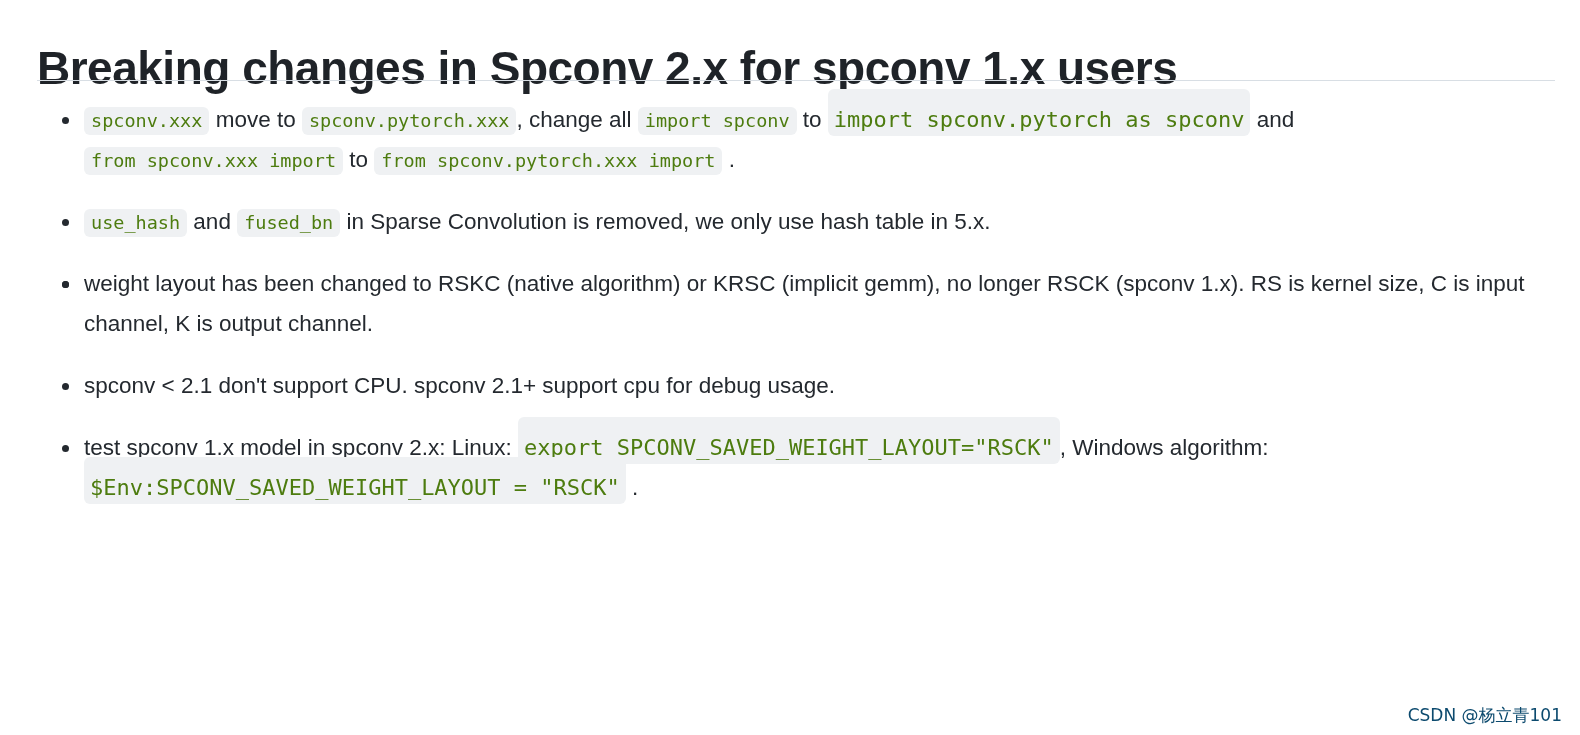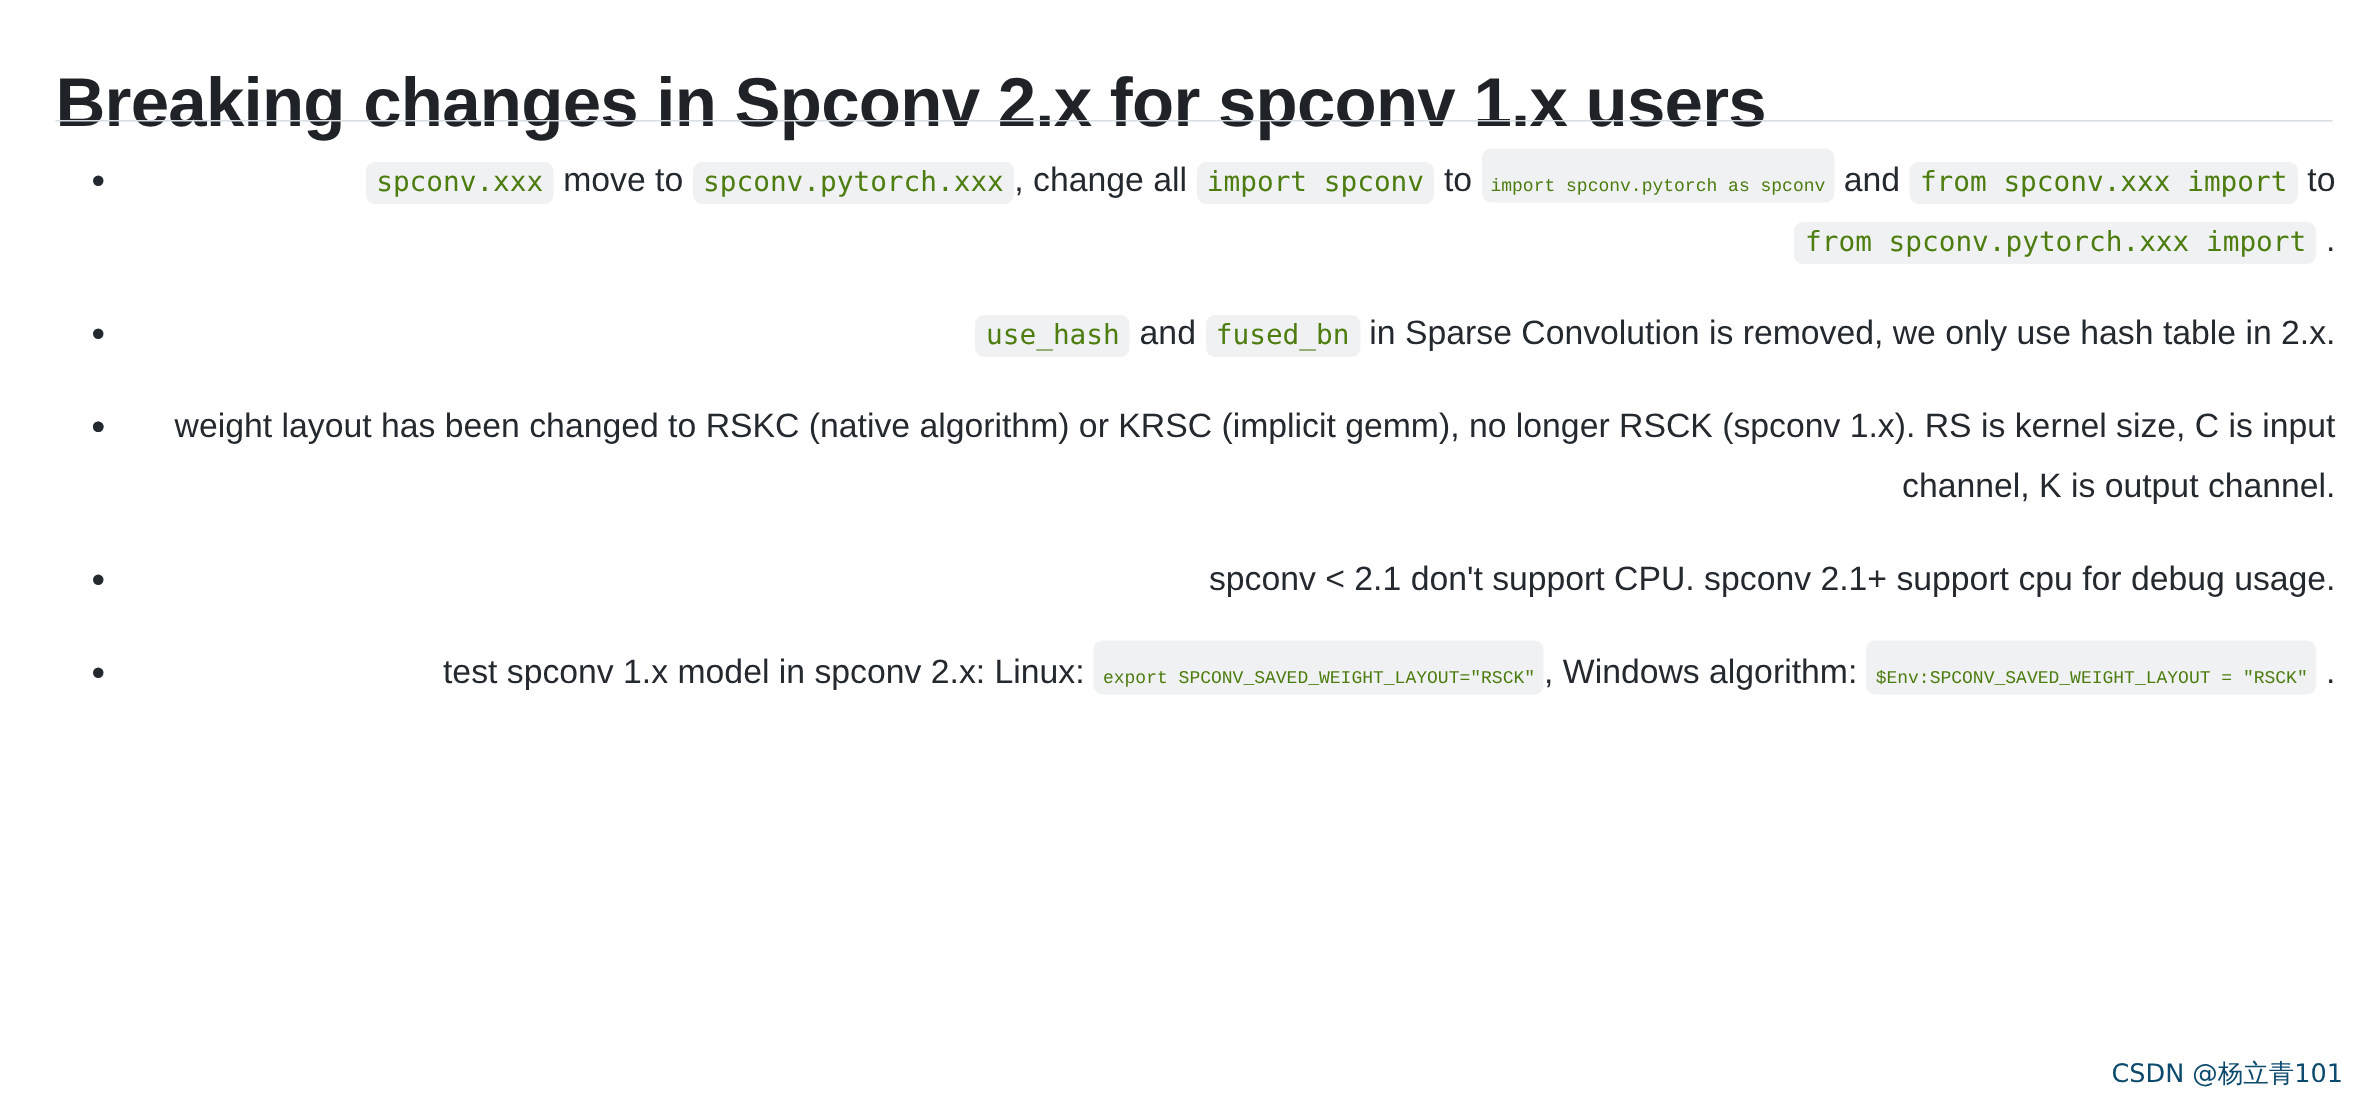--- a/index.html
+++ b/index.html
@@ -15,21 +15,20 @@
     color: #24292f;
     position: relative;
   }
 
   .page {
     position: relative;
     width: 1580px;
     height: 735px;
     box-sizing: border-box;
     padding: 0;
-    text-align: right;
   }
 
   
   .doc-title {
     position: absolute;
     left: 37px;
     top: 8px;
     font-size: 46px;
     font-weight: bold;
     letter-spacing: -0.5px;
@@ -91,23 +90,22 @@
     border-radius: 6px;
     padding: 3px 7px 4px 7px;
     font-size: 18.5px;
     color: #4d7c0f;
     white-space: pre;
     line-height: 1;
   }
 
   
   code.tight {
-    font-size: 12px;
+    font-size: 22px;
     padding: 18px 6px 4px 6px;
-    font-family: Liberation Mono, monospace;
   }
 
   
   .watermark {
     position: absolute;
     right: 18px;
     bottom: 8px;
     font-size: 17px;
     color: #0c4a6e;
     font-family: "DejaVu Sans", "Liberation Sans", sans-serif;
@@ -120,21 +118,21 @@
 
 <div class="page">
 
   <h1 class="doc-title">Breaking changes in Spconv 2.x for spconv 1.x users</h1>
 
   <div class="title-rule"></div>
 
   <ul class="bullet-list">
 
   <li class="bullet-item"><span class="bullet-dot"></span><span class="txt"><code>spconv.xxx</code><span> move to </span><code>spconv.pytorch.xxx</code><span>, change all </span><code>import spconv</code><span> to </span><code class="tight">import spconv.pytorch as spconv</code><span> and </span><code>from spconv.xxx import</code><span> to </span><code>from spconv.pytorch.xxx import</code><span> .</span></span></li>
-      <li class="bullet-item"><span class="bullet-dot"></span><span class="txt"><code>use_hash</code><span> and </span><code>fused_bn</code><span> in Sparse Convolution is removed, we only use hash table in 2.x.</span></span></li>
+      <li class="bullet-item"><span class="bullet-dot"></span><span class="txt"><code>use_hash</code><span> and </span><code>fused_bn</code><span> in Sparse Convolution is removed, we only use hash table in 5.x.</span></span></li>
       <li class="bullet-item"><span class="bullet-dot"></span></li>
       <li class="bullet-item"><span class="bullet-dot"></span><span class="txt"><span>weight layout has been changed to RSKC (native algorithm) or KRSC (implicit gemm), no longer RSCK (spconv 1.x). RS is kernel size, C is input channel, K is output channel.</span></span></li>
       <li class="bullet-item"><span class="bullet-dot"></span><span class="txt"><span>spconv &lt; 2.1 don't support CPU. spconv 2.1+ support cpu for debug usage.</span></span></li>
       <li class="bullet-item"><span class="bullet-dot"></span><span class="txt"><span>test spconv 1.x model in spconv 2.x: Linux: </span><code class="tight">export SPCONV_SAVED_WEIGHT_LAYOUT="RSCK"</code><span>, Windows algorithm: </span><code class="tight">$Env:SPCONV_SAVED_WEIGHT_LAYOUT = "RSCK"</code><span> .</span></span></li>
     </ul>
 
   <div class="watermark">CSDN @杨立青101</div>
 
 </div>
 

